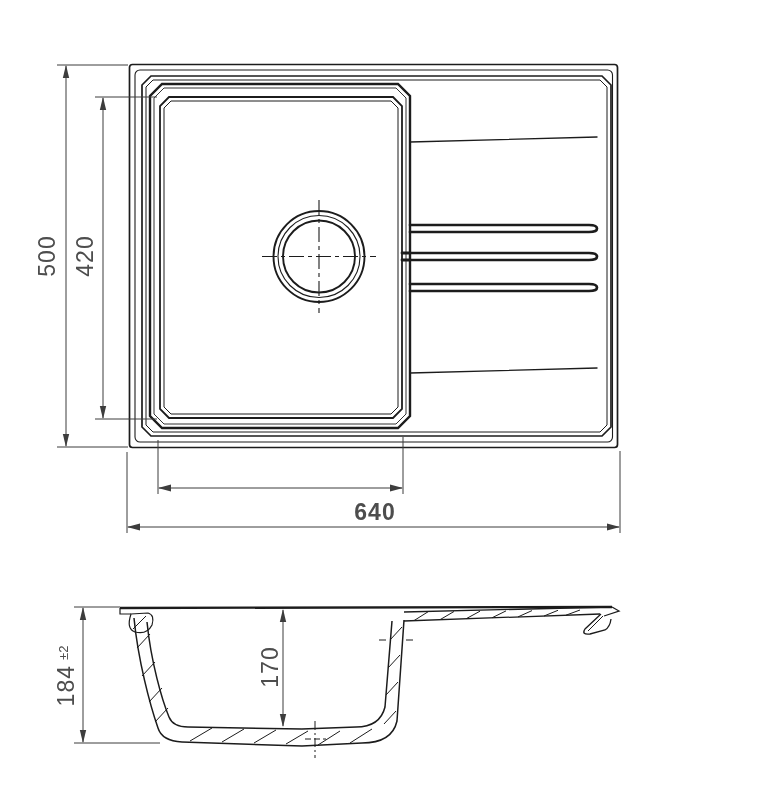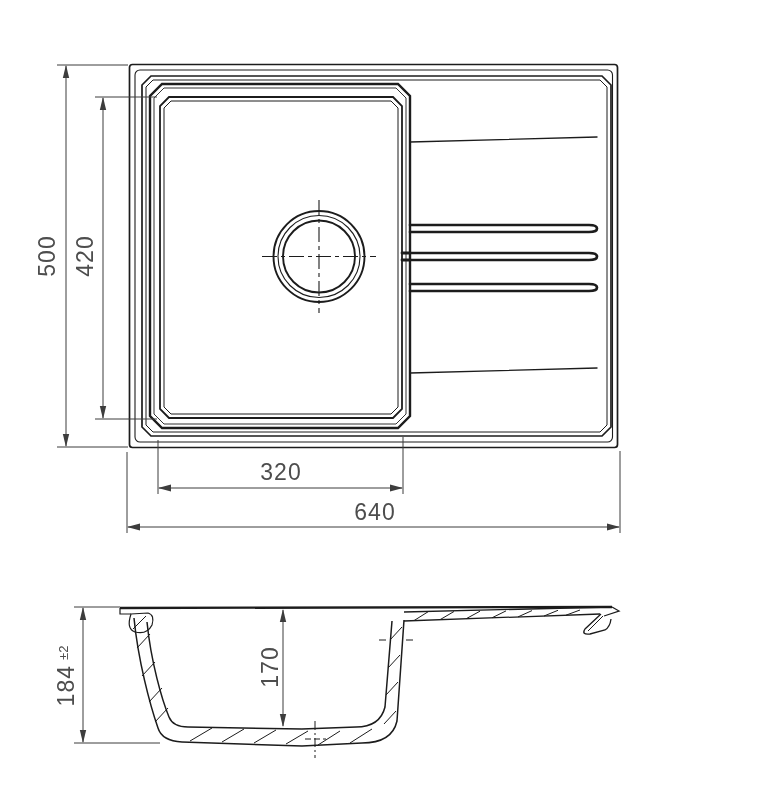--- a/index.html
+++ b/index.html
@@ -153,25 +153,22 @@
   </svg>
 
   <div class="dim-label vert" style="left:-13px;top:241px;width:120px;height:30px;">
     <span>500</span>
   </div>
 
   <div class="dim-label vert" style="left:25px;top:241px;width:120px;height:30px;">
     <span>420</span>
   </div>
 
-  <div class="dim-label" style="left:221px;top:457px;width:120px;height:30px;">
-    <span>320</span>
-  </div>
 
-  <div class="dim-label" style="left:315px;top:497px;width:120px;height:30px;">
+  <div class="dim-label" style="left:315px;top:497px;width:120px;height:30px;font-weight:bold;">
     <span>640</span>
   </div>
 
   <div class="dim-label vert" style="left:-4px;top:661px;width:140px;height:30px;">
     <span>184</span>
       <span class="tol">±2</span>
   </div>
 
   <div class="dim-label vert" style="left:210px;top:652px;width:120px;height:30px;">
     <span>170</span>

